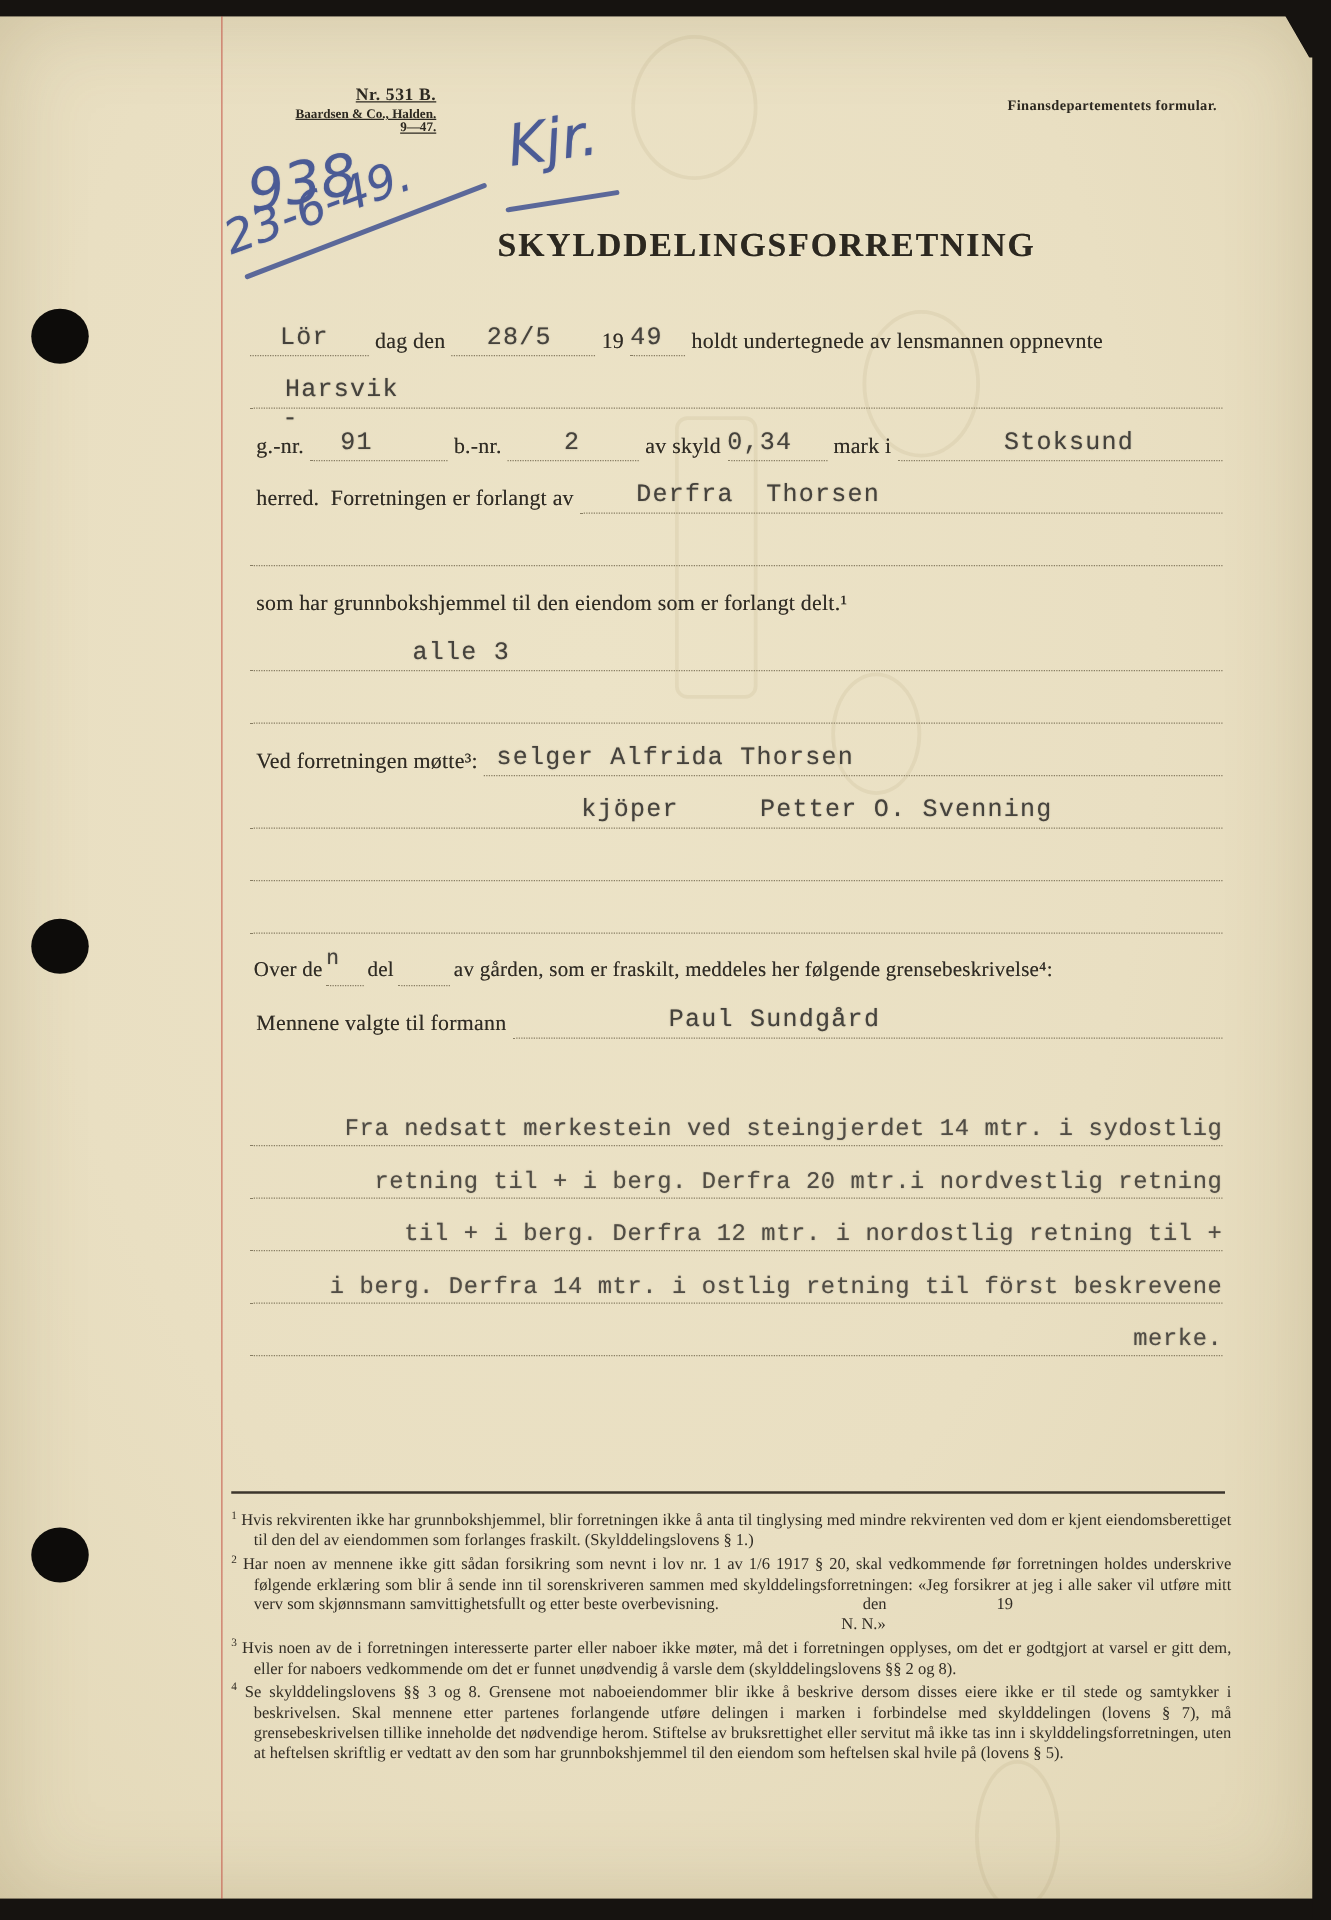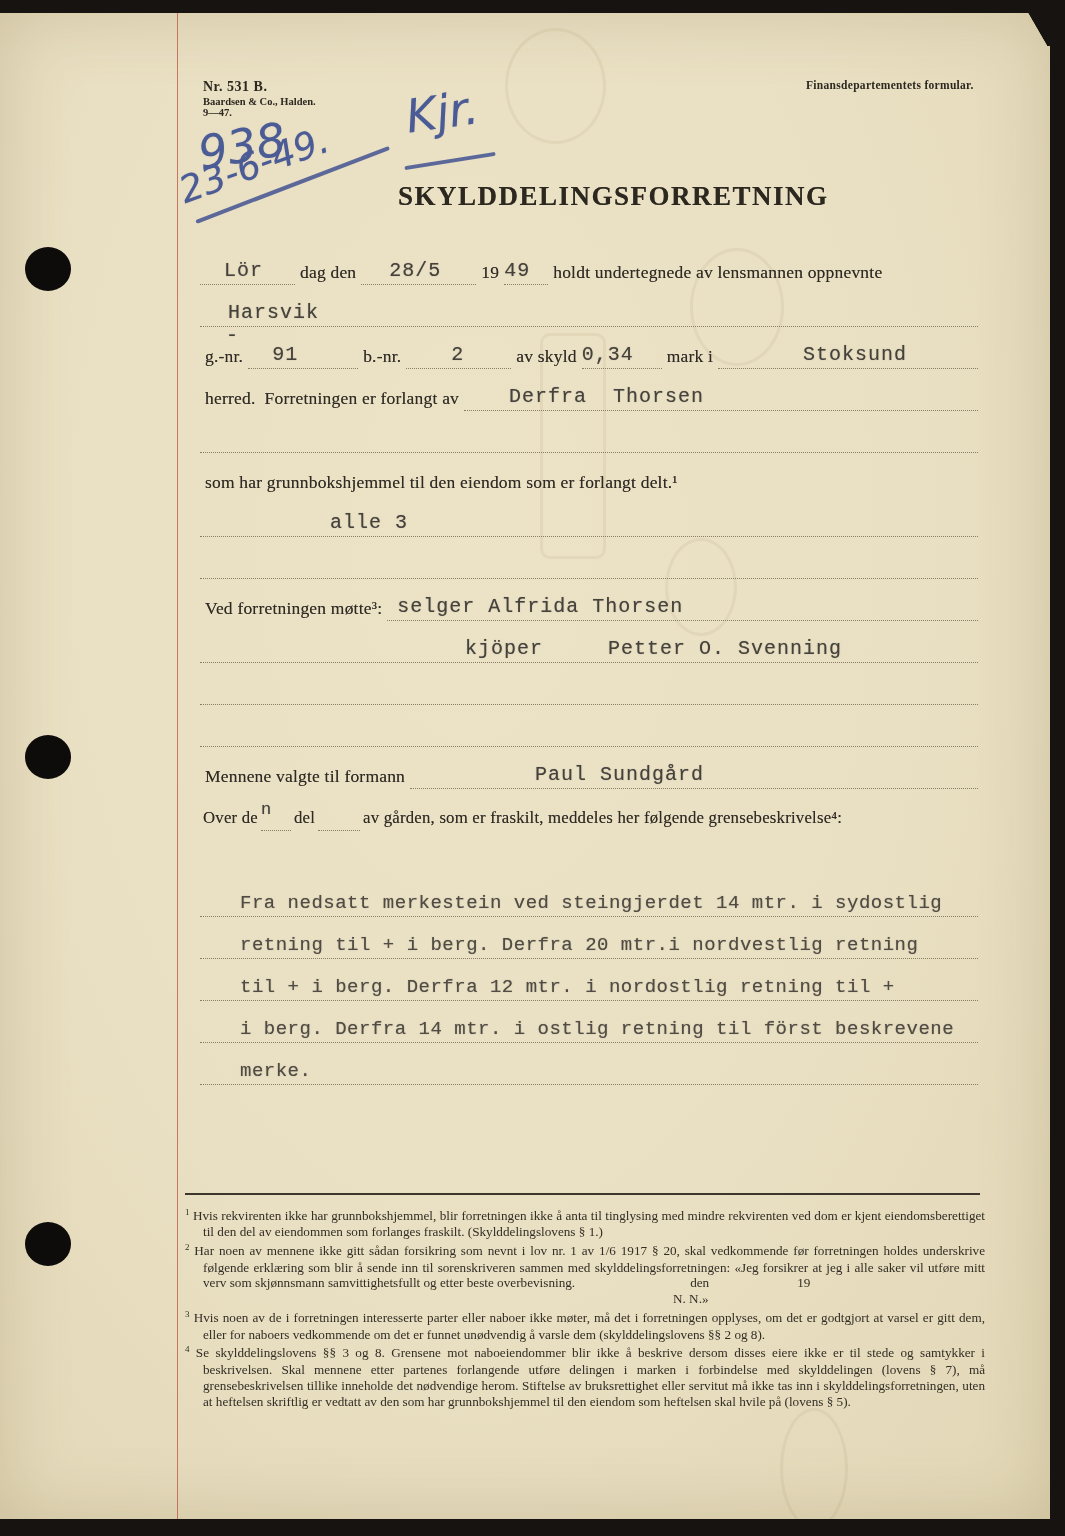--- a/index.html
+++ b/index.html
@@ -10,21 +10,21 @@
          box-shadow:inset 0 0 70px rgba(120,100,55,.22);}
   .red-line{position:absolute;left:177px;top:0;bottom:0;width:1px;background:rgba(196,87,74,.8);}
   .hole{position:absolute;left:25px;width:46px;height:44px;border-radius:50%;background:#0d0c0a;z-index:6;}
   .frame-top{position:absolute;left:0;top:0;width:1065px;height:13px;background:#161310;z-index:5;}
   .frame-bottom{position:absolute;left:0;top:1519px;width:1065px;height:17px;background:#161310;z-index:5;}
   .frame-right{position:absolute;left:1050px;top:0;width:15px;height:1536px;background:#161310;z-index:5;}
   .frame-corner{position:absolute;left:1012px;top:0;width:53px;height:46px;z-index:5;
                 background:linear-gradient(240deg,#161310 55%,transparent 56%);}
   .ghost{position:absolute;border:3px solid rgba(150,128,82,.10);border-radius:50%;}
 
-  .hdr-left{position:absolute;left:203px;top:66px;width:146px;text-align:left;color:#2c2820;}
+  .hdr-left{position:absolute;left:203px;top:56px;width:146px;text-align:right;color:#2c2820;text-decoration:underline;}
   .hl1{font-size:14px;font-weight:bold;letter-spacing:.5px;}
   .hl2{font-size:10.5px;font-weight:bold;margin-top:1px;}
   .hl3{font-size:10.5px;font-weight:bold;}
   .hdr-right{position:absolute;left:806px;top:66px;font-size:11.5px;font-weight:bold;color:#2c2820;letter-spacing:.3px;}
   .title{position:absolute;left:398px;top:168px;font-size:27px;font-weight:bold;letter-spacing:1.5px;color:#2c2820;
          text-shadow:0 0 .5px rgba(44,40,32,.6);}
 
   .hand{position:absolute;font-family:"DejaVu Sans",sans-serif;font-style:italic;color:#4b5b95;z-index:4;
         text-shadow:0 0 1px rgba(75,91,149,.4);}
   .hw-num{left:198px;top:106px;font-size:46px;transform:rotate(-10deg);}
@@ -46,21 +46,21 @@
   .lbl.tight{font-size:16.8px;padding:0 3px;}
   .fill{border-bottom:1px dotted #877d63;min-height:26px;display:flex;align-items:flex-end;}
   .grow{flex:1;}
   .w95{width:95px;text-align:center;}.w115{width:115px;}.w44{width:44px;}.w110{width:110px;}.w105{width:105px;}
   .w80{width:80px;}.w30{width:30px;}.w42{width:42px;}
   .ml10{margin-left:10px;}.ml24{margin-left:24px;}.ml28{margin-left:28px;text-align:right;}.ml45{margin-left:45px;}
   .ml85{margin-left:85px;}.ml125{margin-left:125px;}.ml130{margin-left:130px;}.ml265{margin-left:265px;}
   .raised{position:relative;top:-7px;font-size:17px;}
 
   .desc{position:absolute;left:200px;top:862px;width:778px;z-index:2;}
-  .drow{height:42px;display:flex;align-items:flex-end;}
+  .drow{height:42px;display:flex;align-items:flex-end;text-align:right;}
   .dfill{flex:1;border-bottom:1px dotted #877d63;min-height:26px;padding-left:40px;}
   .desc .typed{font-size:19px;letter-spacing:.5px;color:#504c44;}
 
   .fn-rule{position:absolute;left:185px;top:1180px;width:795px;height:2px;background:#3c362c;z-index:2;}
   .footnotes{position:absolute;left:185px;top:1192px;width:800px;z-index:2;color:#322d25;
              font-size:13.2px;line-height:15.9px;text-align:justify;}
   .fn{margin:0;padding-left:18px;text-indent:-18px;}
   .fn sup{font-size:9px;}
   .fn-den{margin-left:115px;}
   .fn-year{margin-left:88px;}
@@ -179,34 +179,34 @@
 
       <div class="row">
         <span class="fill grow"></span>
       </div>
 
       <div class="row">
         <span class="fill grow"></span>
       </div>
 
       <div class="row">
-        <span class="lbl">Mennene valgte til formann</span>
-        <span class="fill grow">
-            <span class="typed ml125">Paul Sundgård</span>
-          </span>
-      </div>
-
-      <div class="row">
         <span class="lbl tight">Over de</span>
         <span class="fill w30">
             <span class="typed raised">n</span>
           </span>
         <span class="lbl tight">del</span>
         <span class="fill w42"></span>
         <span class="lbl tight">av gården, som er fraskilt, meddeles her følgende grensebeskrivelse⁴:</span>
+      </div>
+
+      <div class="row">
+        <span class="lbl">Mennene valgte til formann</span>
+        <span class="fill grow">
+            <span class="typed ml125">Paul Sundgård</span>
+          </span>
       </div>
     </div>
 
     <div class="desc">
       <div class="drow">
           <span class="dfill"><span class="typed">Fra nedsatt merkestein ved steingjerdet 14 mtr. i sydostlig</span></span>
         </div>
       <div class="drow">
           <span class="dfill"><span class="typed">retning til + i berg. Derfra 20 mtr.i nordvestlig retning</span></span>
         </div>

